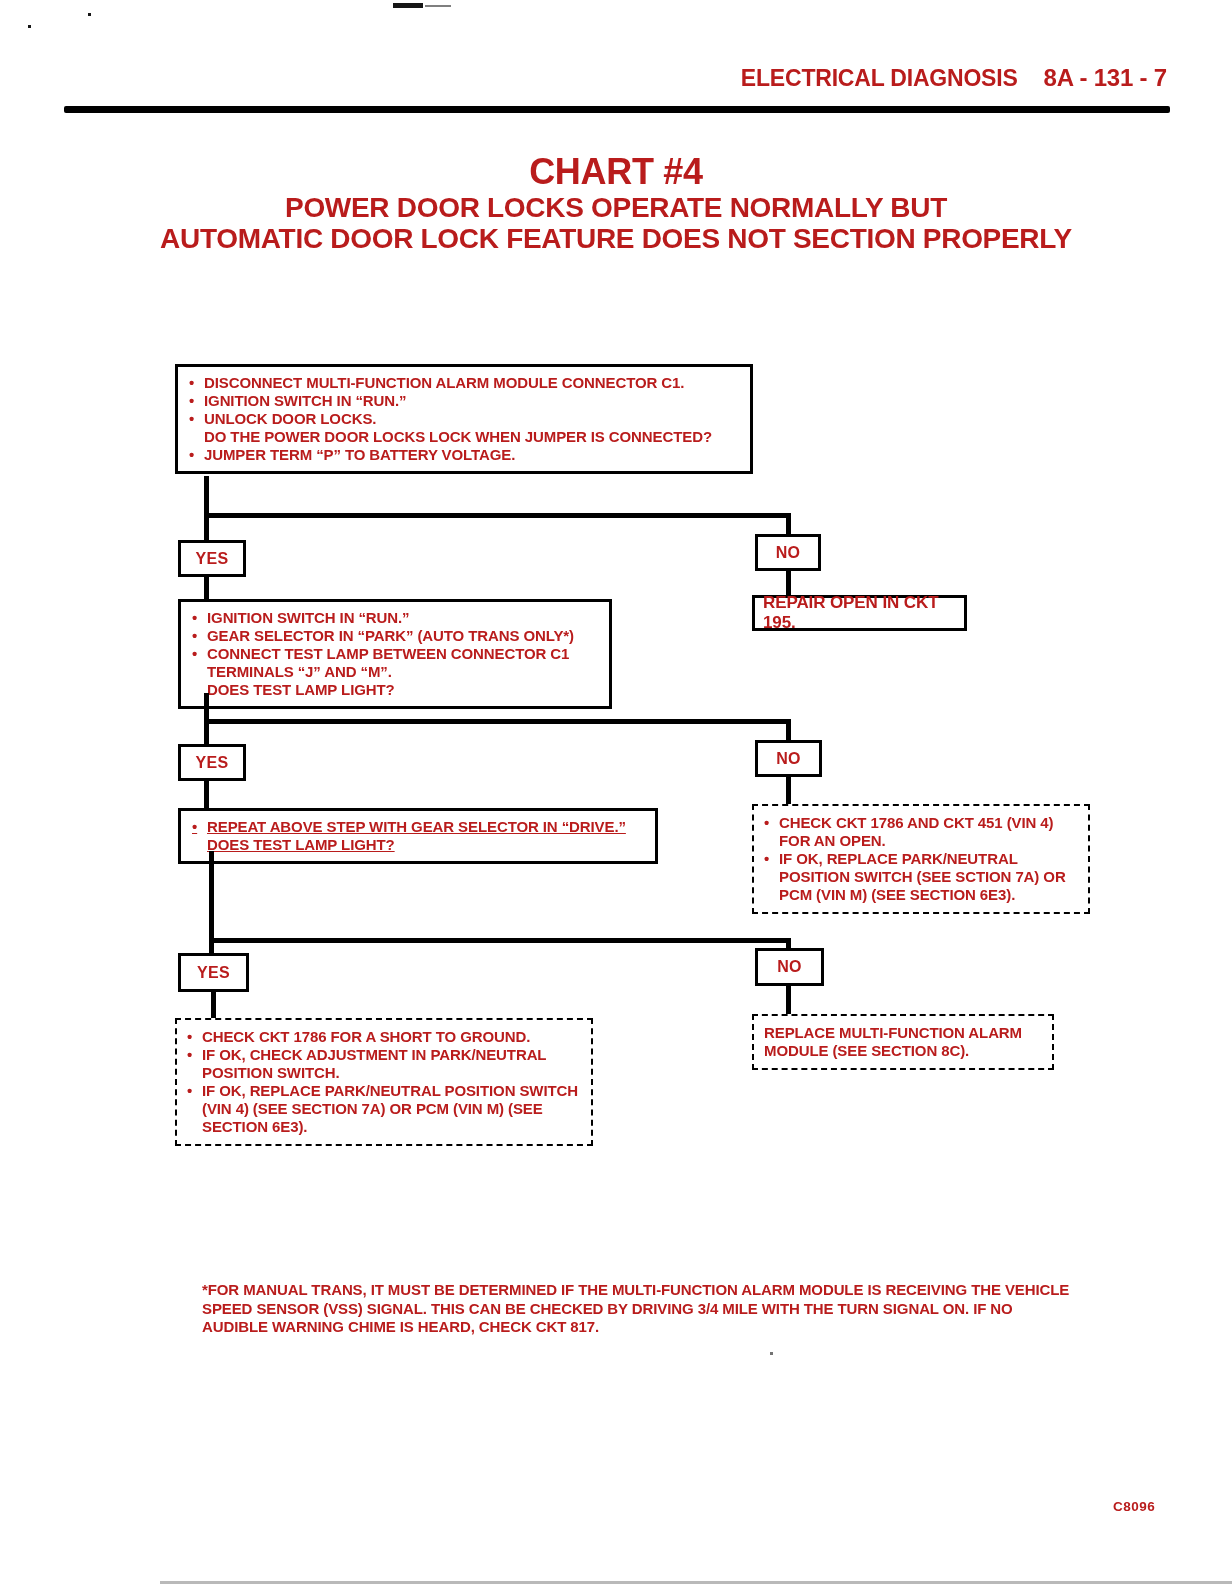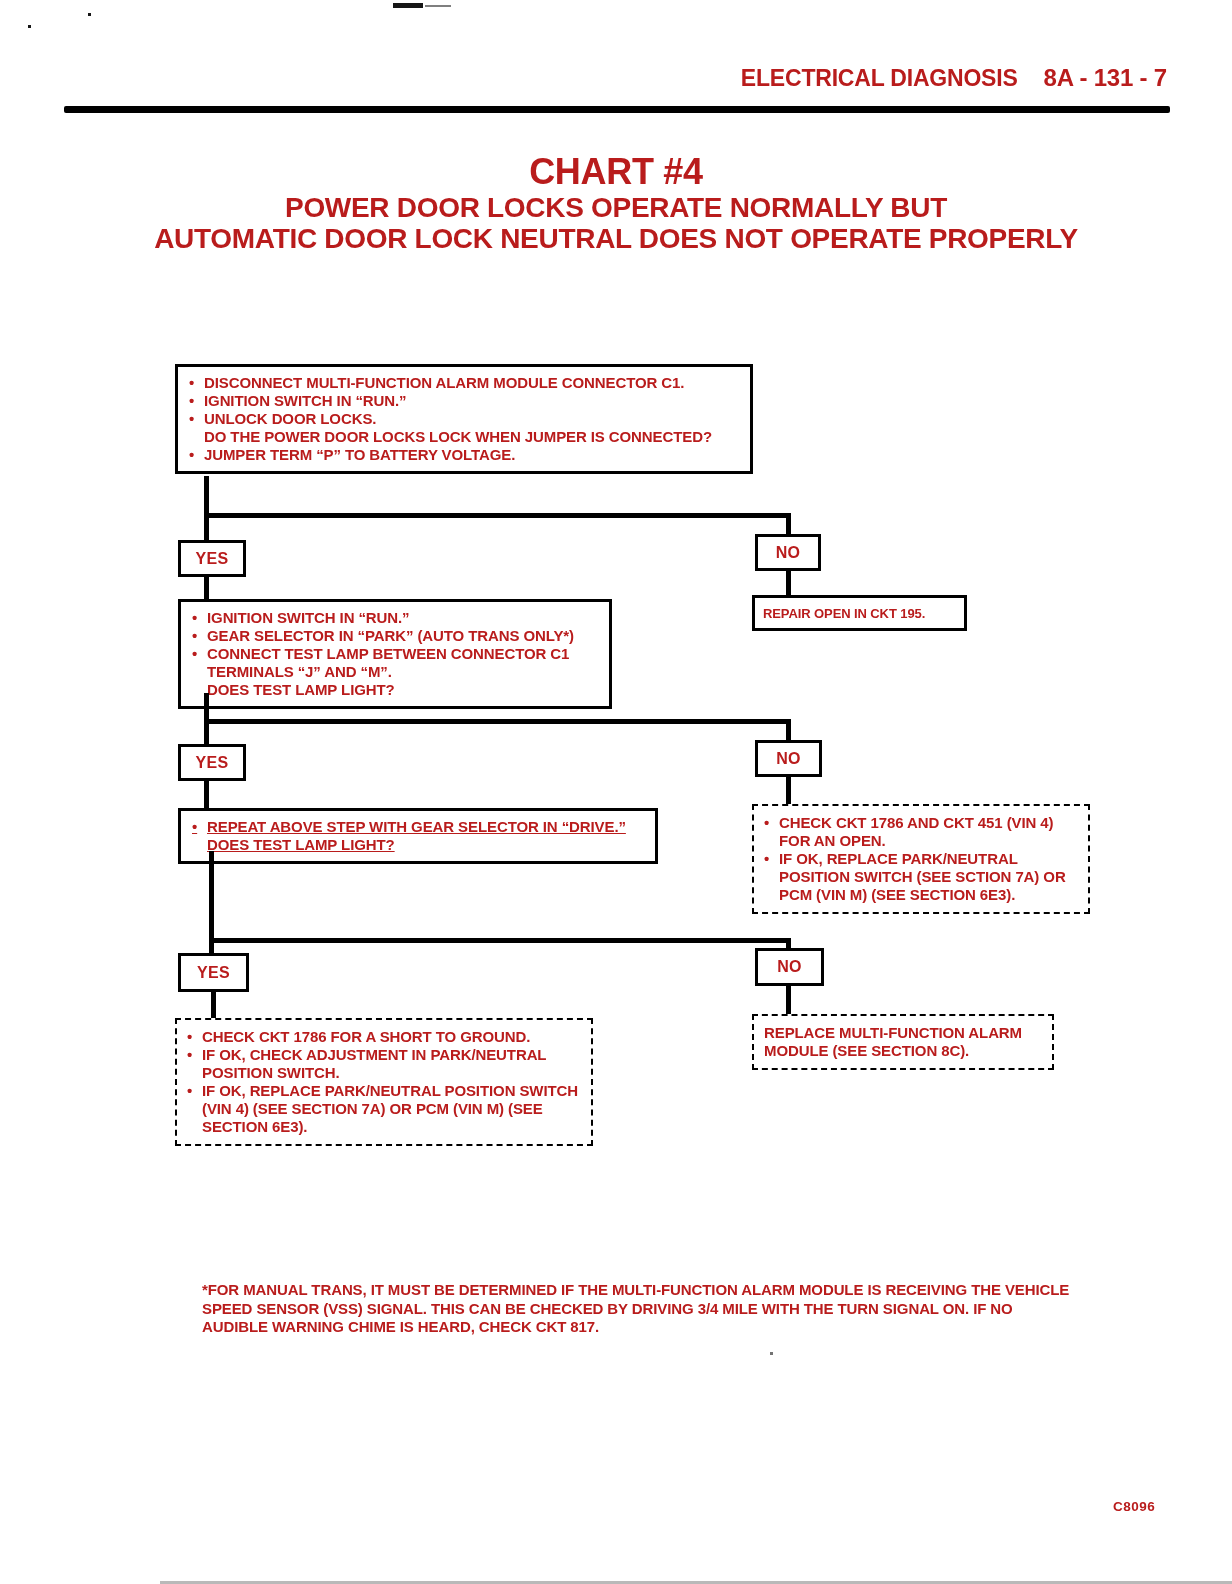--- a/index.html
+++ b/index.html
@@ -38,21 +38,21 @@
   .brow .b { flex:0 0 15px; }
   .brow .t { flex:1 1 auto; }
   .brow.bulleted .b::before { content:"\2022"; }
   .yn {
     position:absolute; border:3px solid #000; background:#fff;
     display:flex; align-items:center; justify-content:center;
     font-weight:bold; font-size:16px; letter-spacing:0.3px; box-sizing:border-box;
   }
   .endbox {
     position:absolute; border:3px solid #000; background:#fff; box-sizing:border-box;
-    display:flex; align-items:center; font-weight:bold; font-size:13px; padding:0 6px 0 8px;
+    display:flex; align-items:center; font-weight:bold; font-size:17px; padding:0 6px 0 8px;
     letter-spacing:-0.1px;
   }
   .vline,.hline { position:absolute; background:#000; }
   
   .footnote {
     position:absolute; left:202px; top:1281px; width:876px;
     font-weight:bold; font-size:15px; line-height:18.5px; letter-spacing:-0.1px;
   }
   .doccode { position:absolute; left:1113px; top:1499px; font-weight:bold; font-size:13.5px; letter-spacing:0.5px; }
   .bottom-rule { position:absolute; left:160px; bottom:0; width:1072px; height:3px; background:#b9b9b9; }
@@ -69,21 +69,21 @@
   <div class="artifact a-dot3"></div>
 
   <div class="hdr">
     <span>ELECTRICAL DIAGNOSIS</span><span class="pgno">8A - 131 - 7</span>
   </div>
   <div class="hdr-rule"></div>
 
   <div class="title-wrap">
     <div class="title-chart">CHART #4</div>
     <div class="title-line">POWER DOOR LOCKS OPERATE NORMALLY BUT</div>
-    <div class="title-line">AUTOMATIC DOOR LOCK NEUTRAL DOES NOT OPERATE PROPERLY</div>
+    <div class="title-line">AUTOMATIC DOOR LOCK FEATURE DOES NOT SECTION PROPERLY</div>
   </div>
 
   <div class="node" style="left:175px; top:364px; width:578px; min-height:98px;">
     <div class="brow bulleted">
         <span class="b"></span>
         <span class="t">DISCONNECT MULTI-FUNCTION ALARM MODULE CONNECTOR C1.</span>
       </div>
     <div class="brow bulleted">
         <span class="b"></span>
         <span class="t">IGNITION SWITCH IN “RUN.”</span>

